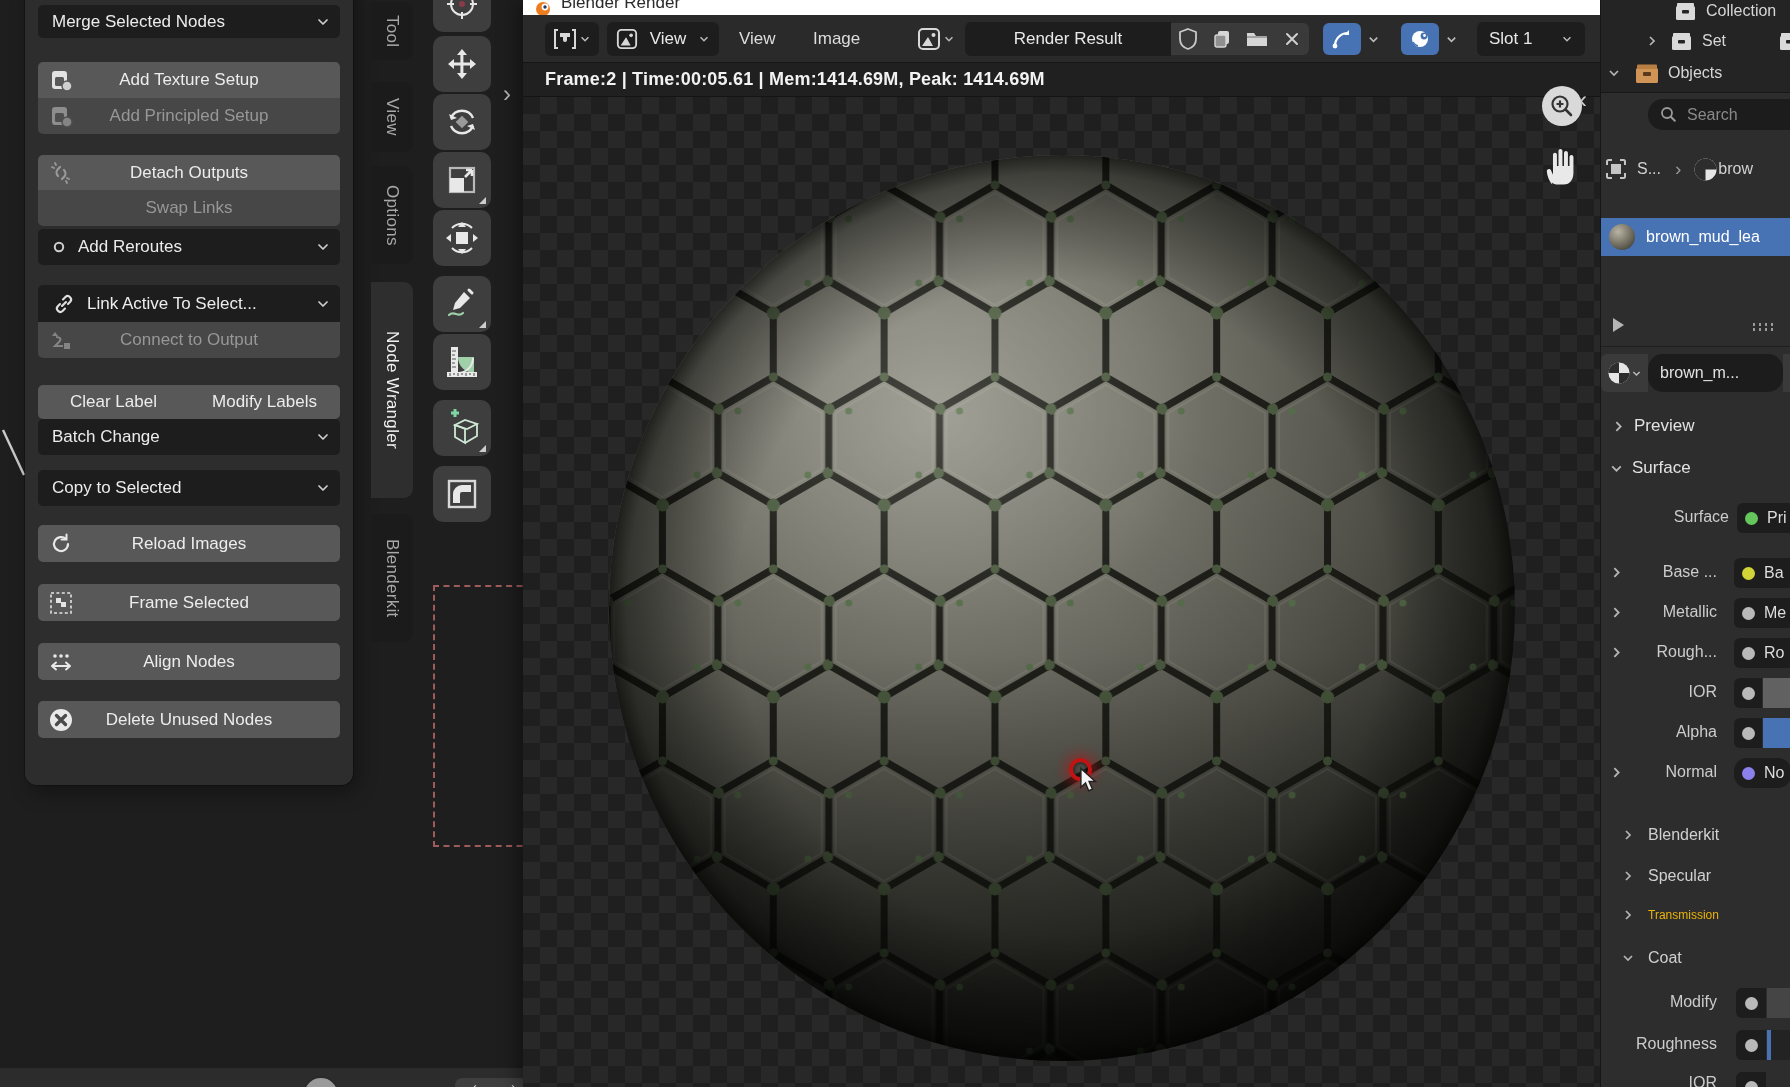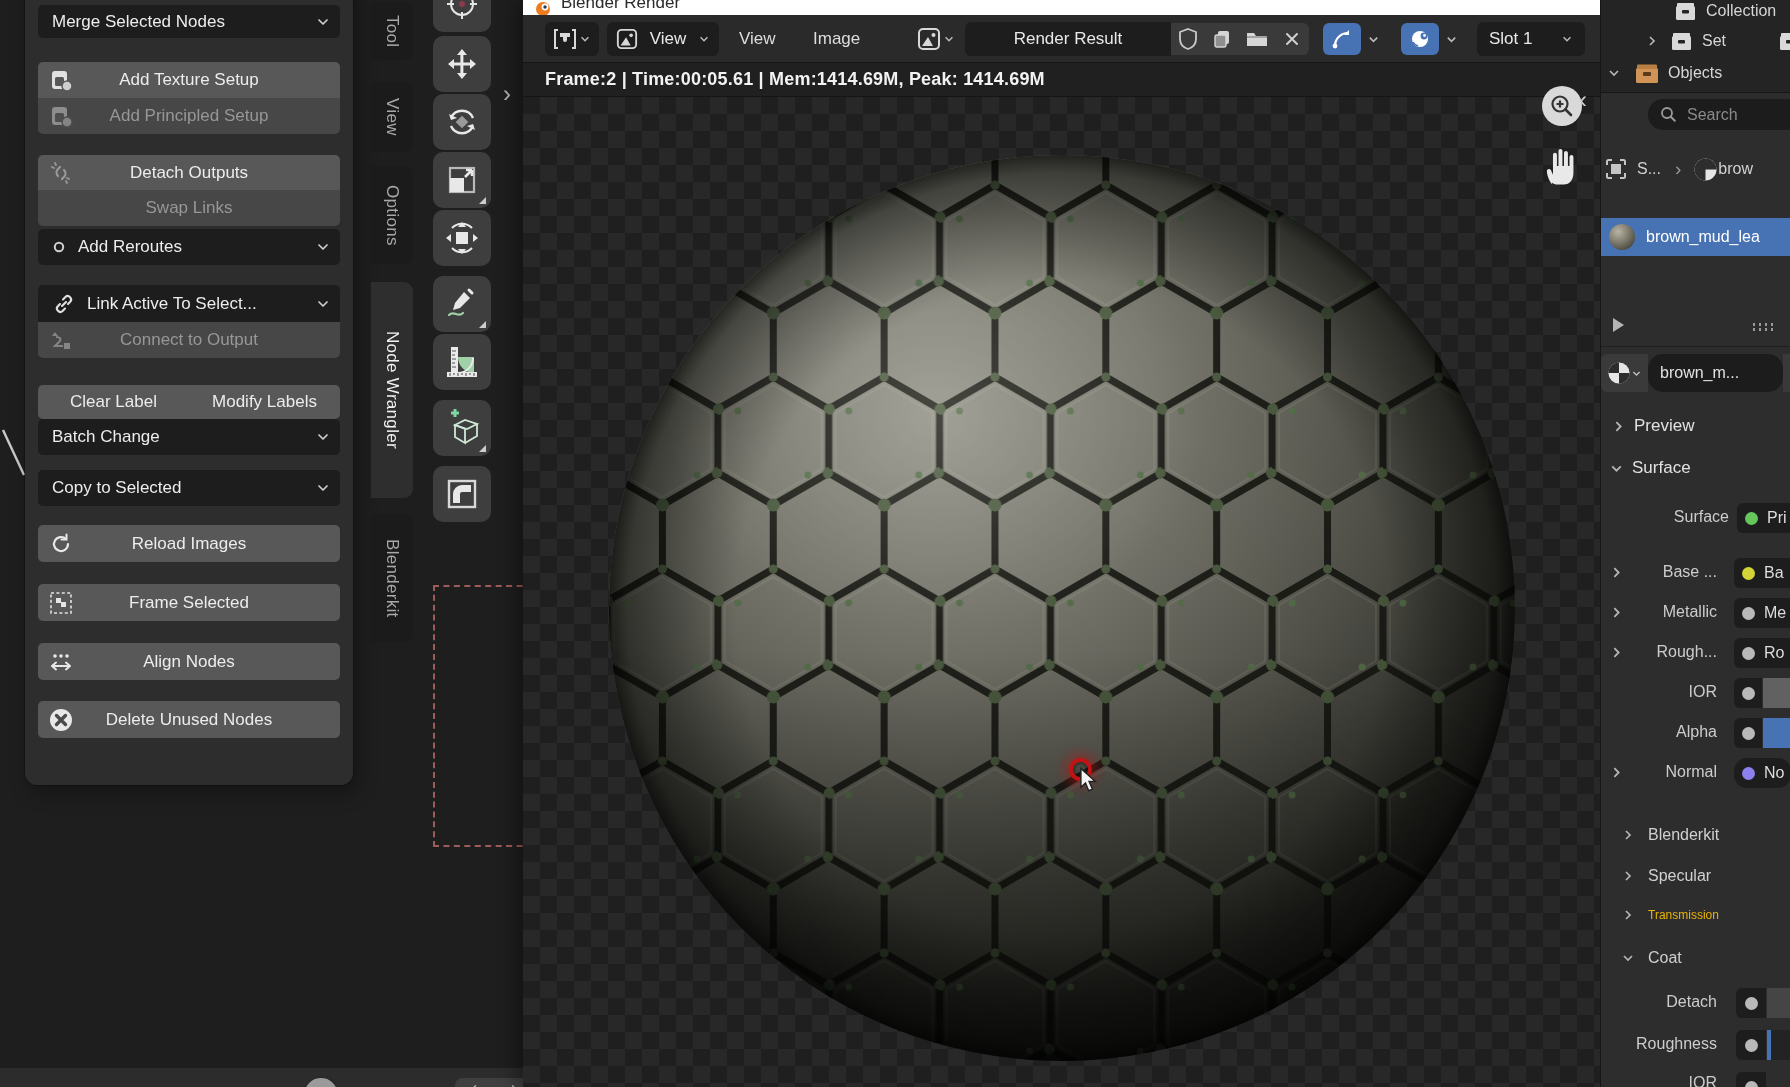--- a/index.html
+++ b/index.html
@@ -696,21 +696,21 @@
         </svg>
       <span style="margin-left:13px;">Transmission</span>
     </div>
     <div class="secthead" style="left:20px;top:949px;font-size:16px;color:#d0d0d0;">
       <svg class="chev" width="14" height="14" viewBox="0 0 14 14">
           <path d="M3 5l4 4 4-4" fill="none" stroke="#b5b5b5" stroke-width="1.7"></path>
         </svg>
       <span style="margin-left:13px;">Coat</span>
     </div>
 
-    <span class="plabel" style="left:0;top:993px;width:116px;">Detach</span>
+    <span class="plabel" style="left:0;top:993px;width:116px;">Modify</span>
     <div class="pvalue-btn" style="left:135px;top:988px;width:30px;border-radius:6px 0 0 6px;">
       <span class="sockdot" style="background:#b9b9b9;margin:0 0 0 9px;"></span>
     </div>
     <div class="abs" style="left:166px;top:988px;width:24px;height:30px;background:#454545;"></div>
 
     <span class="plabel" style="left:0;top:1035px;width:116px;">Roughness</span>
     <div class="pvalue-btn" style="left:135px;top:1030px;width:30px;border-radius:6px 0 0 6px;">
       <span class="sockdot" style="background:#b9b9b9;margin:0 0 0 9px;"></span>
     </div>
     <div class="abs" style="left:166px;top:1030px;width:24px;height:30px;background:#232323;border-left:4px solid #4772b3;box-sizing:border-box;"></div>

